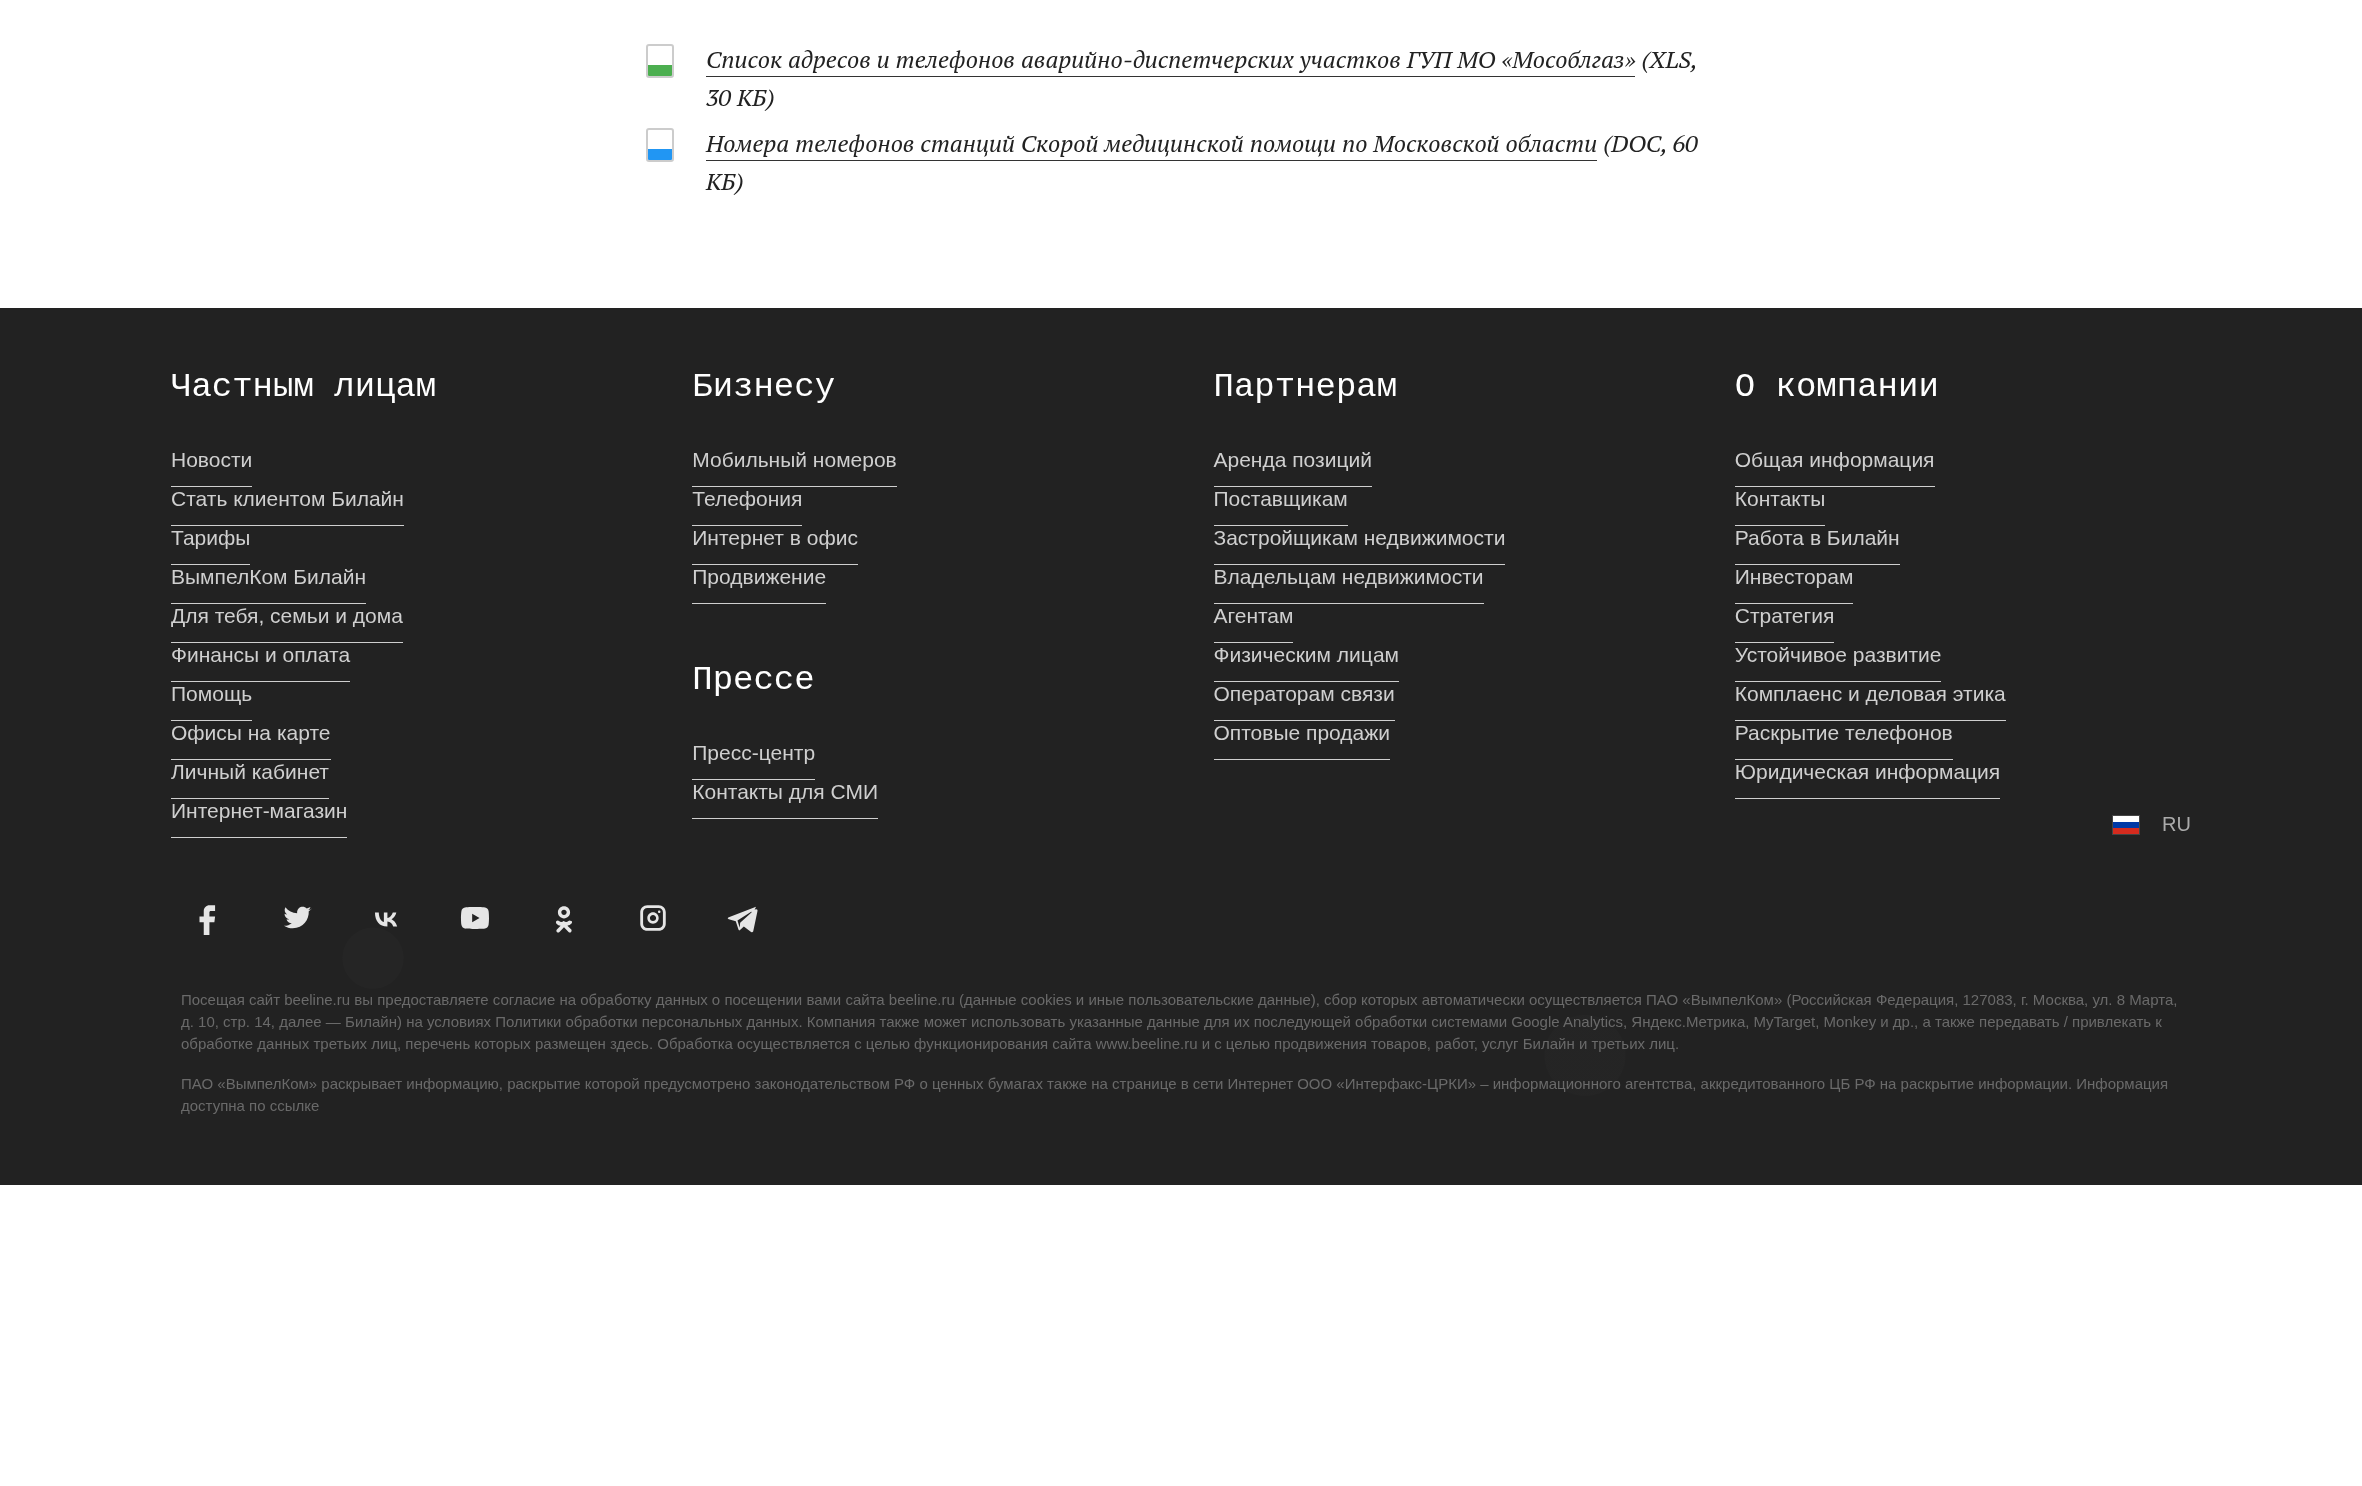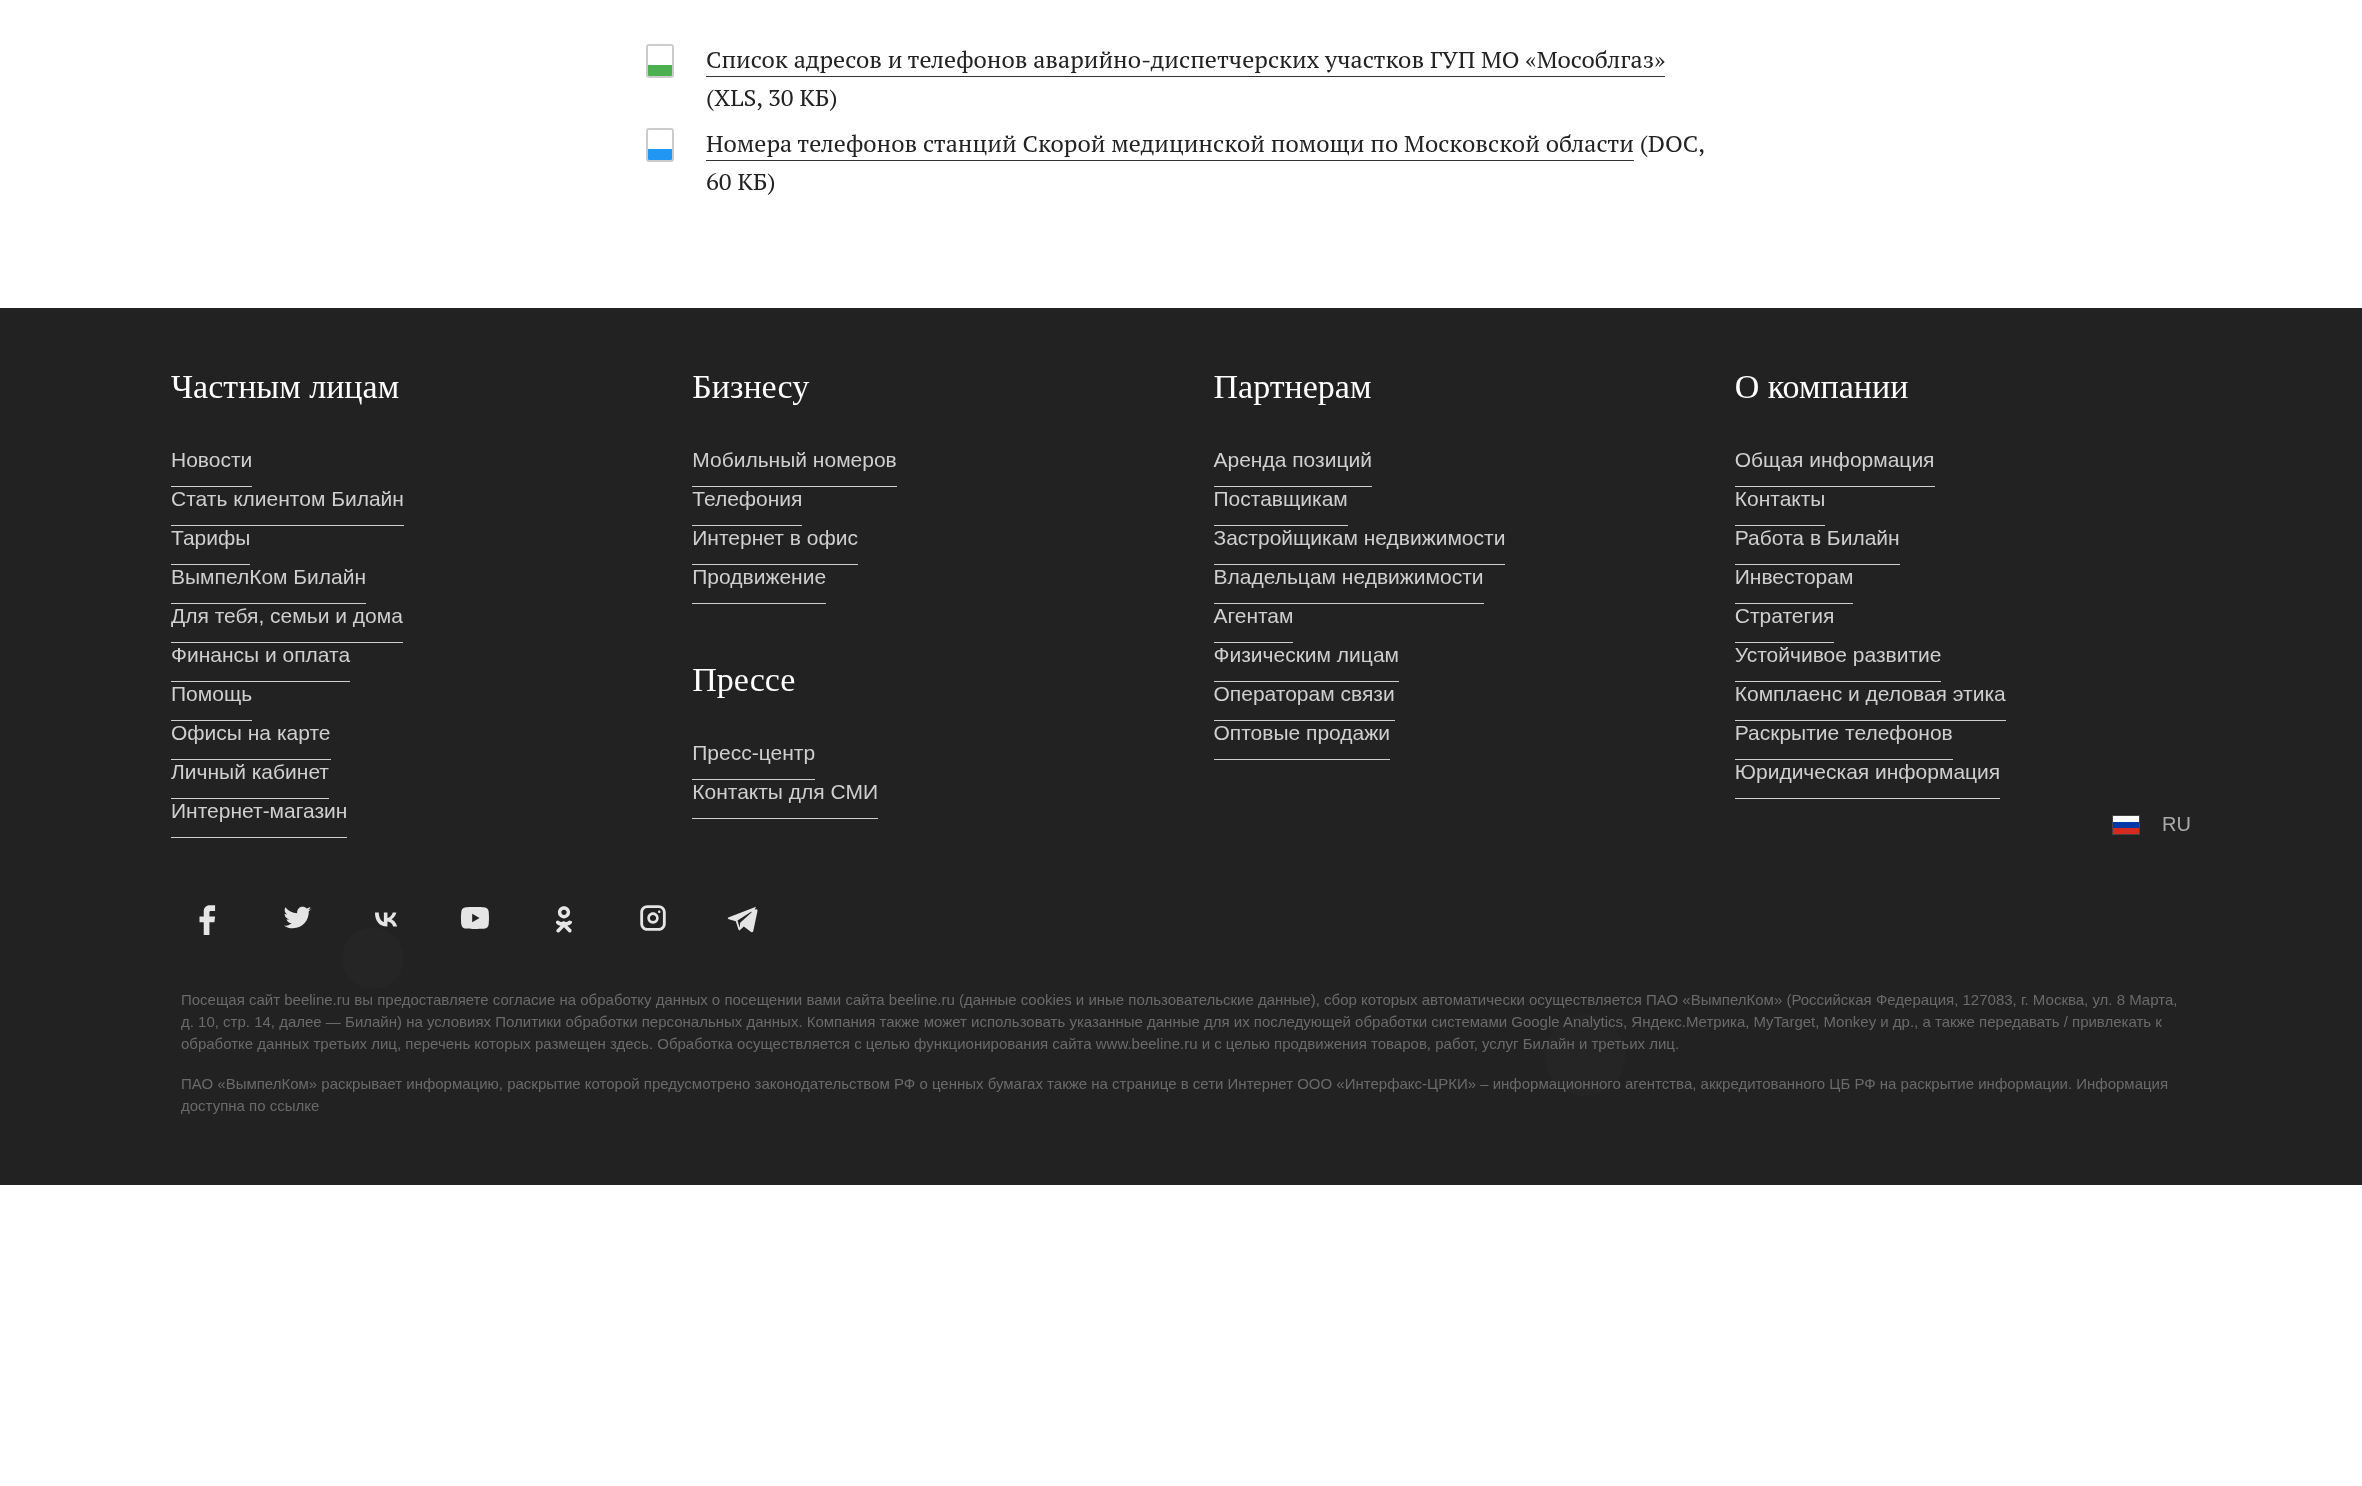--- a/index.html
+++ b/index.html
@@ -17,21 +17,21 @@
   main.article p {
     font-size:27px;
     line-height:44px;
     margin-bottom:40px;
     color:#222;
   }
   main.article .phone {
     border-bottom:1px dotted #333;
     padding-bottom:2px;
   }
-  .downloads { list-style:none; }
+  .downloads { list-style:none;font-style:italic; }
   .downloads li {
     position:relative;
     padding-left:60px;
     font-size:24px;
     line-height:38px;
     margin-bottom:8px;
     color:#222;
   }
   .downloads .ficon {
     position:absolute; left:0; top:4px;
@@ -64,21 +64,21 @@
   .footer-inner {
     width:2020px;
     margin:0 auto;
     display:flex;
     gap:65px;
     padding-bottom:25px;
     position:relative;
   }
   .fcol { flex:1; }
   .fcol h3 {
-    font-family:Liberation Serif, serif;
+    font-family:Liberation Mono, monospace;
     font-weight:normal;
     font-size:34px;
     color:#fff;
     margin-bottom:40px;
   }
   .fcol .sub { margin-top:70px; }
   .fcol ul { list-style:none; }
   .fcol li { margin-bottom:11px; }
   .fcol a {
     color:#cfcfcf;

